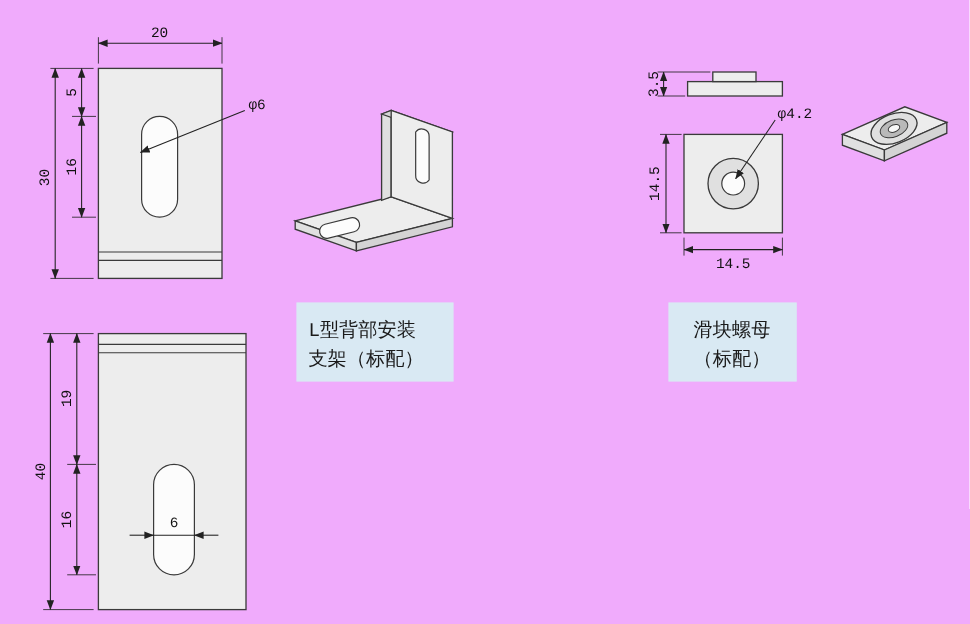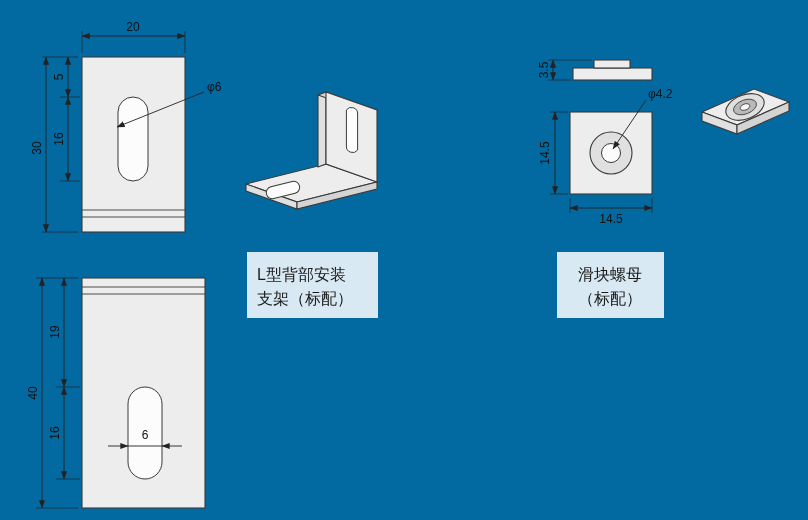--- a/index.html
+++ b/index.html
@@ -1,16 +1,16 @@
 <!DOCTYPE html>
 <html><head>
 <meta charset="utf-8">
 <style>
   html,body{margin:0;padding:0;background:#ffffff;}
-  #stage{position:relative;width:808px;height:520px;background:#0369a1;font-family:Liberation Sans, sans-serif;overflow:hidden;}
+  #stage{position:relative;width:808px;height:520px;background:#f0abfc;font-family:Liberation Mono, monospace;overflow:hidden;}
   .outline{fill:#ededed;stroke:#3a3a3a;stroke-width:1.1;}
   .face2{fill:#e0e0e0;stroke:#3a3a3a;stroke-width:1.1;}
   .face3{fill:#d4d4d4;stroke:#3a3a3a;stroke-width:1.1;}
   .hole{fill:#fcfcfc;stroke:#3a3a3a;stroke-width:1;}
   .edge{stroke:#3a3a3a;stroke-width:0.9;fill:none;}
   .dim{stroke:#222222;stroke-width:0.9;fill:none;}
   .ext{stroke:#222222;stroke-width:0.7;fill:none;}
   .dim-t{font-size:12px;fill:#111111;}
   .label-t{font-size:16px;fill:#1a1a1a;}
 </style>

